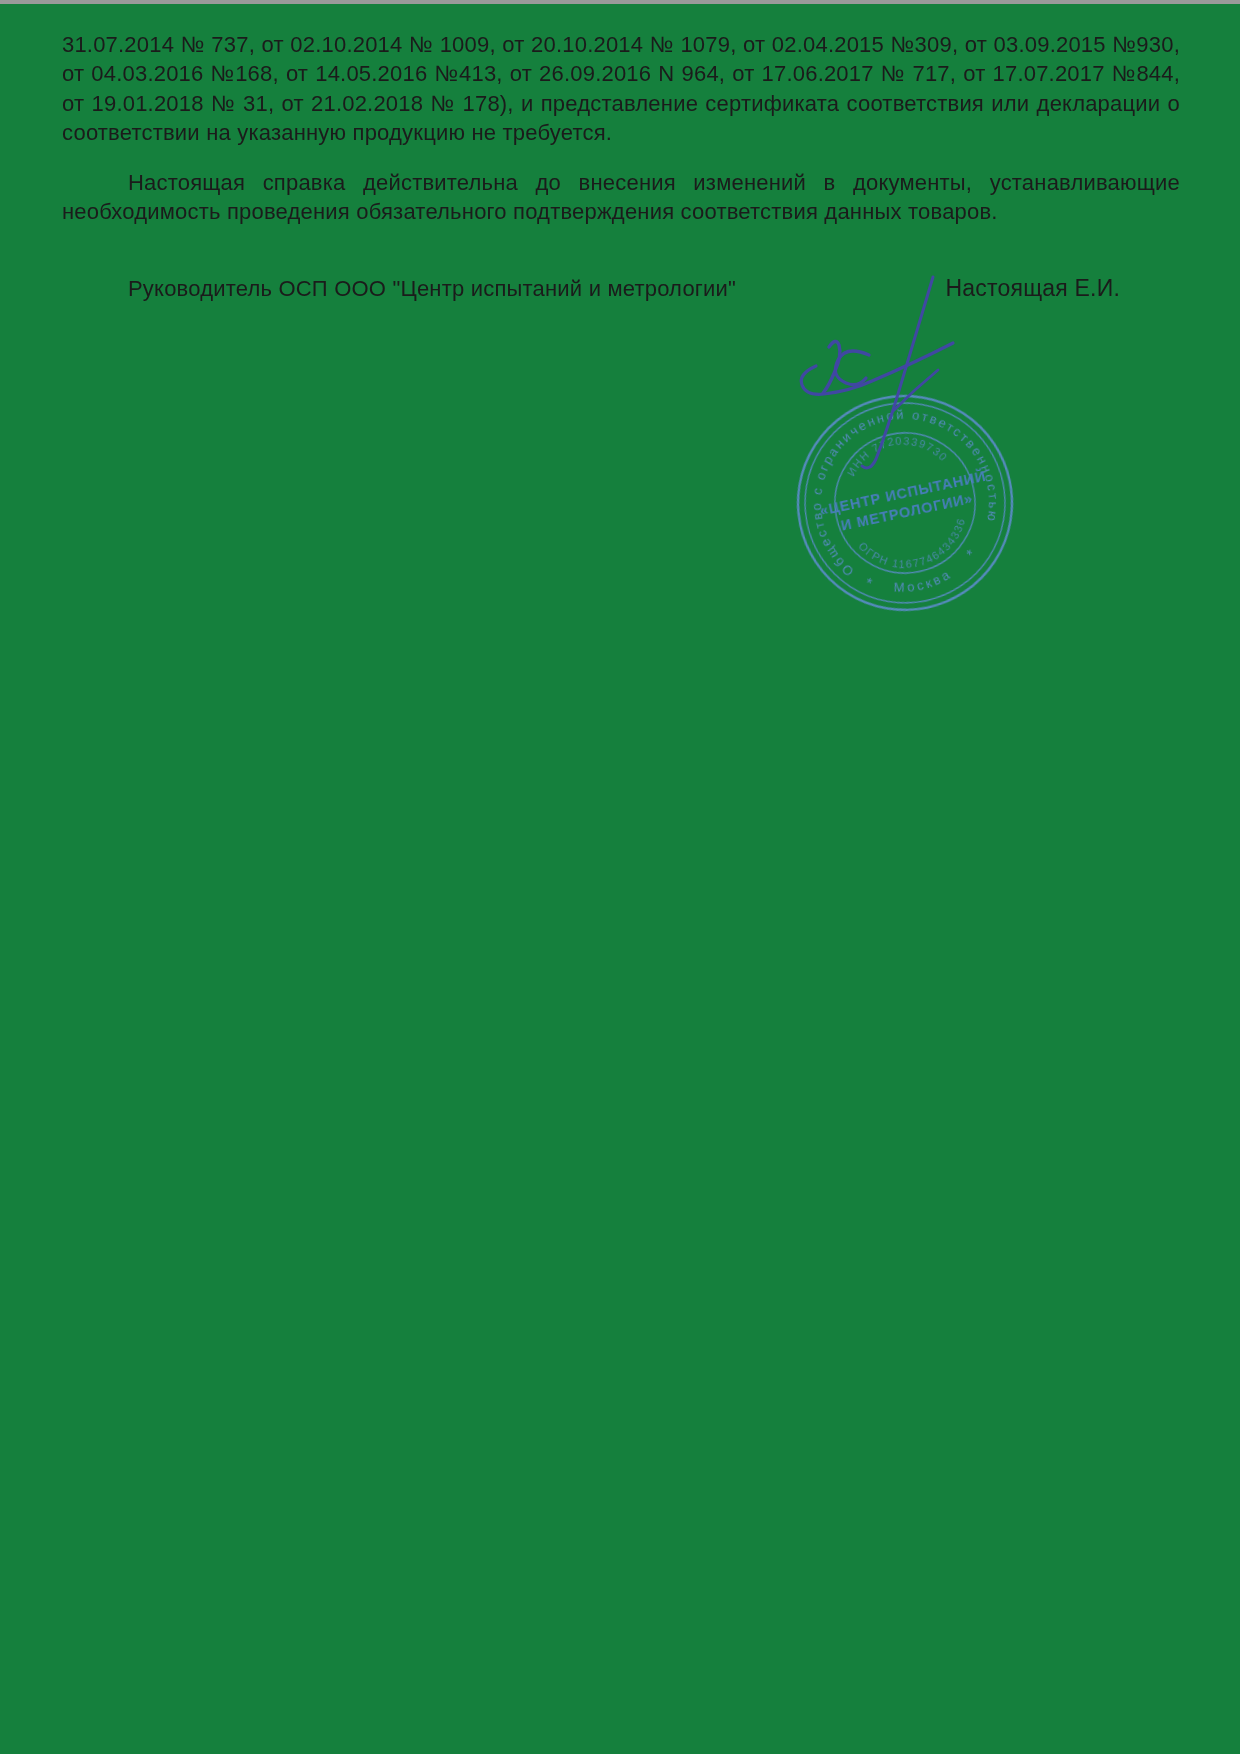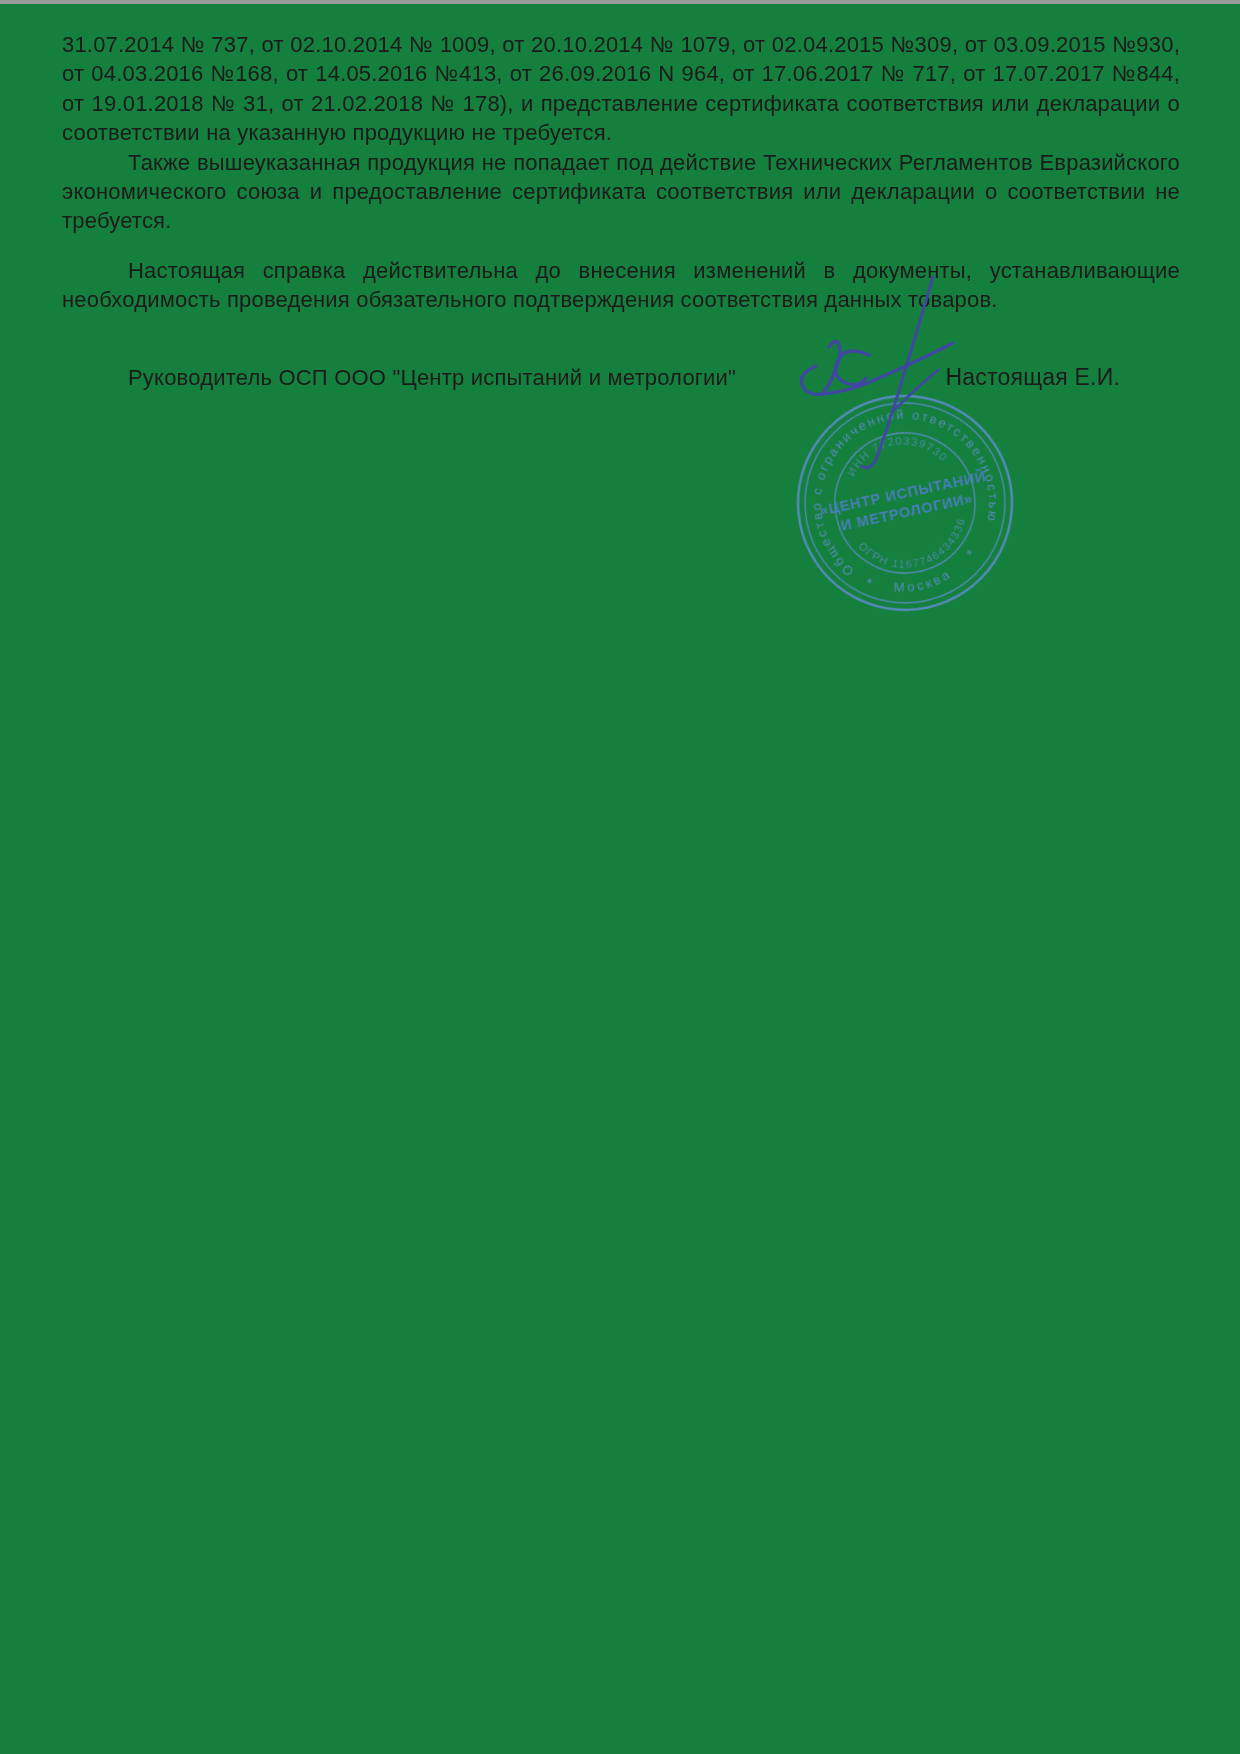--- a/index.html
+++ b/index.html
@@ -53,21 +53,20 @@
   .stamp-star{font-size:15px;}
   .signature-stroke{fill:none;stroke-linecap:round;stroke-linejoin:round;opacity:0.95;}
 </style>
 </head>
 <body>
 
 <div class="page">
 
   <div class="doc-text">
     <p>31.07.2014 № 737, от 02.10.2014 № 1009, от 20.10.2014 № 1079, от 02.04.2015 №309, от 03.09.2015 №930, от 04.03.2016 №168, от 14.05.2016 №413, от 26.09.2016 N 964, от 17.06.2017 № 717, от 17.07.2017 №844, от 19.01.2018 № 31, от 21.02.2018 № 178), и представление сертификата соответствия или декларации о соответствии на указанную продукцию не требуется.</p>
-    <p class="indent">Также вышеуказанная продукция не попадает под действие Технических Регламентов Евразийского экономического союза и предоставление сертификата соответствия или декларации о соответствии не требуется.</p>
     <p class="indent spaced">Настоящая справка действительна до внесения изменений в документы, устанавливающие необходимость проведения обязательного подтверждения соответствия данных товаров.</p>
 
     <div class="sig-row">
       <span class="sig-title">Руководитель ОСП ООО "Центр испытаний и метрологии"</span>
       <span class="sig-name">Настоящая Е.И.</span>
     </div>
   </div>
 
   <svg class="seal-layer" viewBox="640 240 420 400">
 

